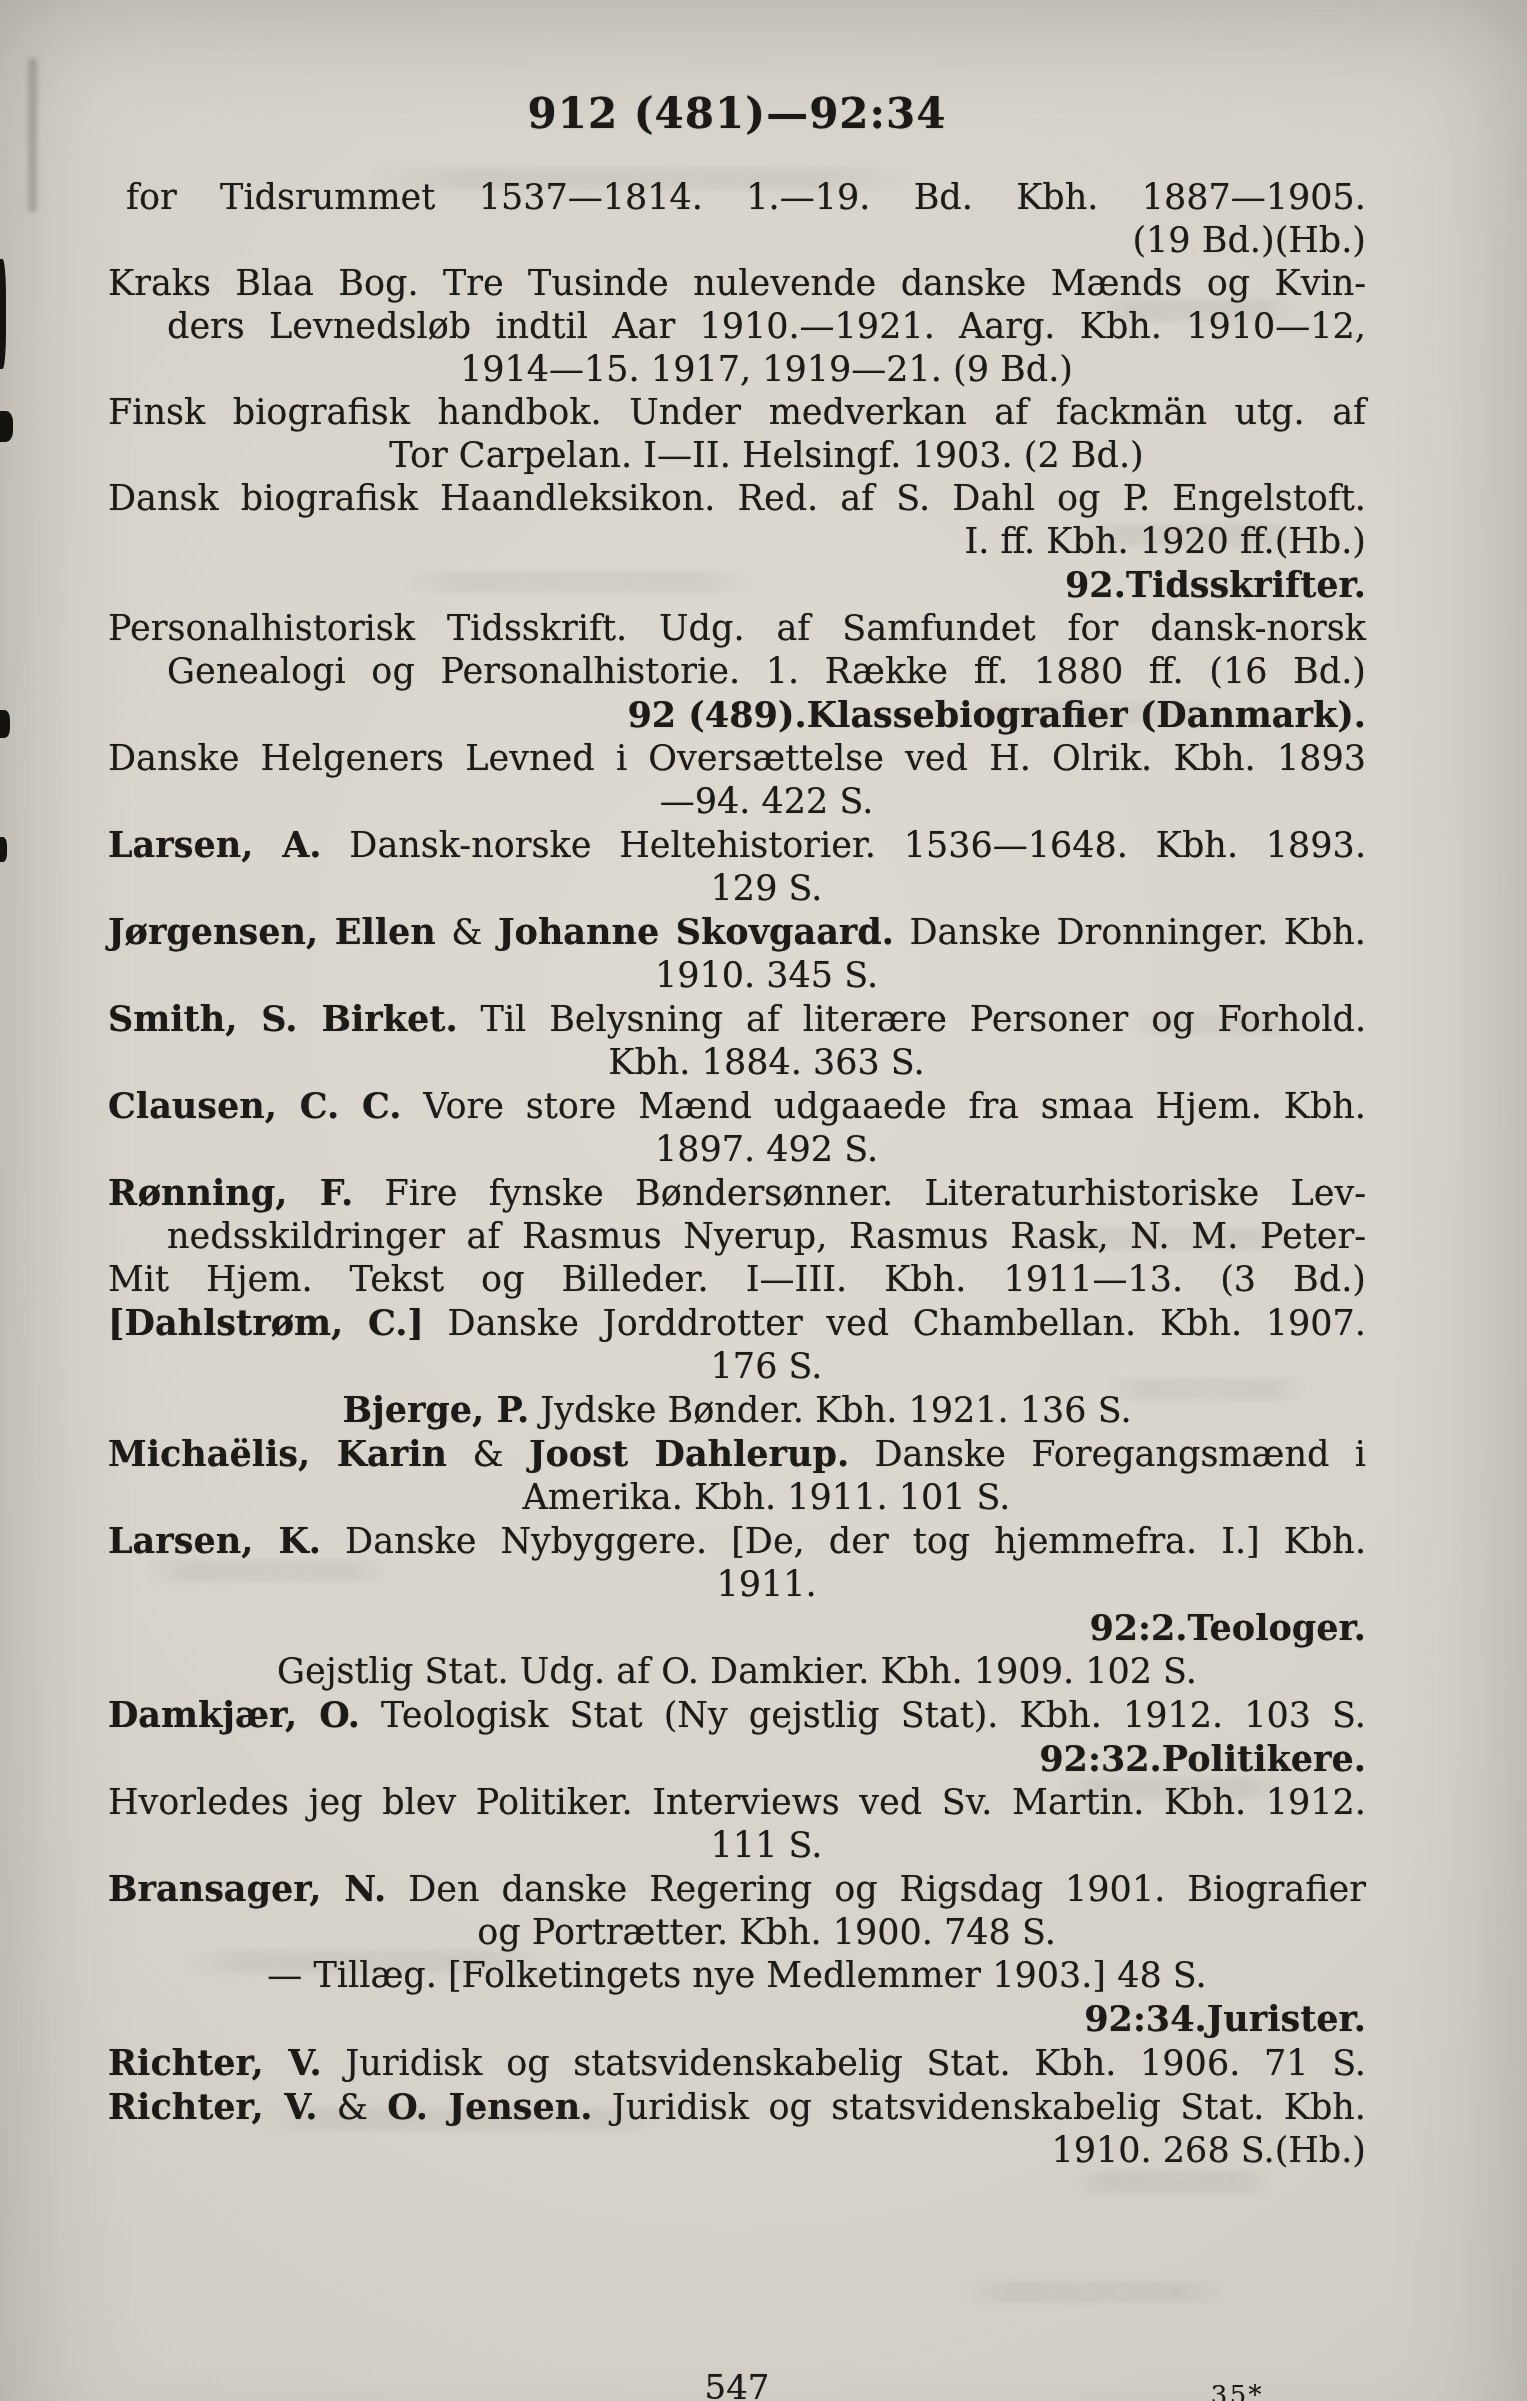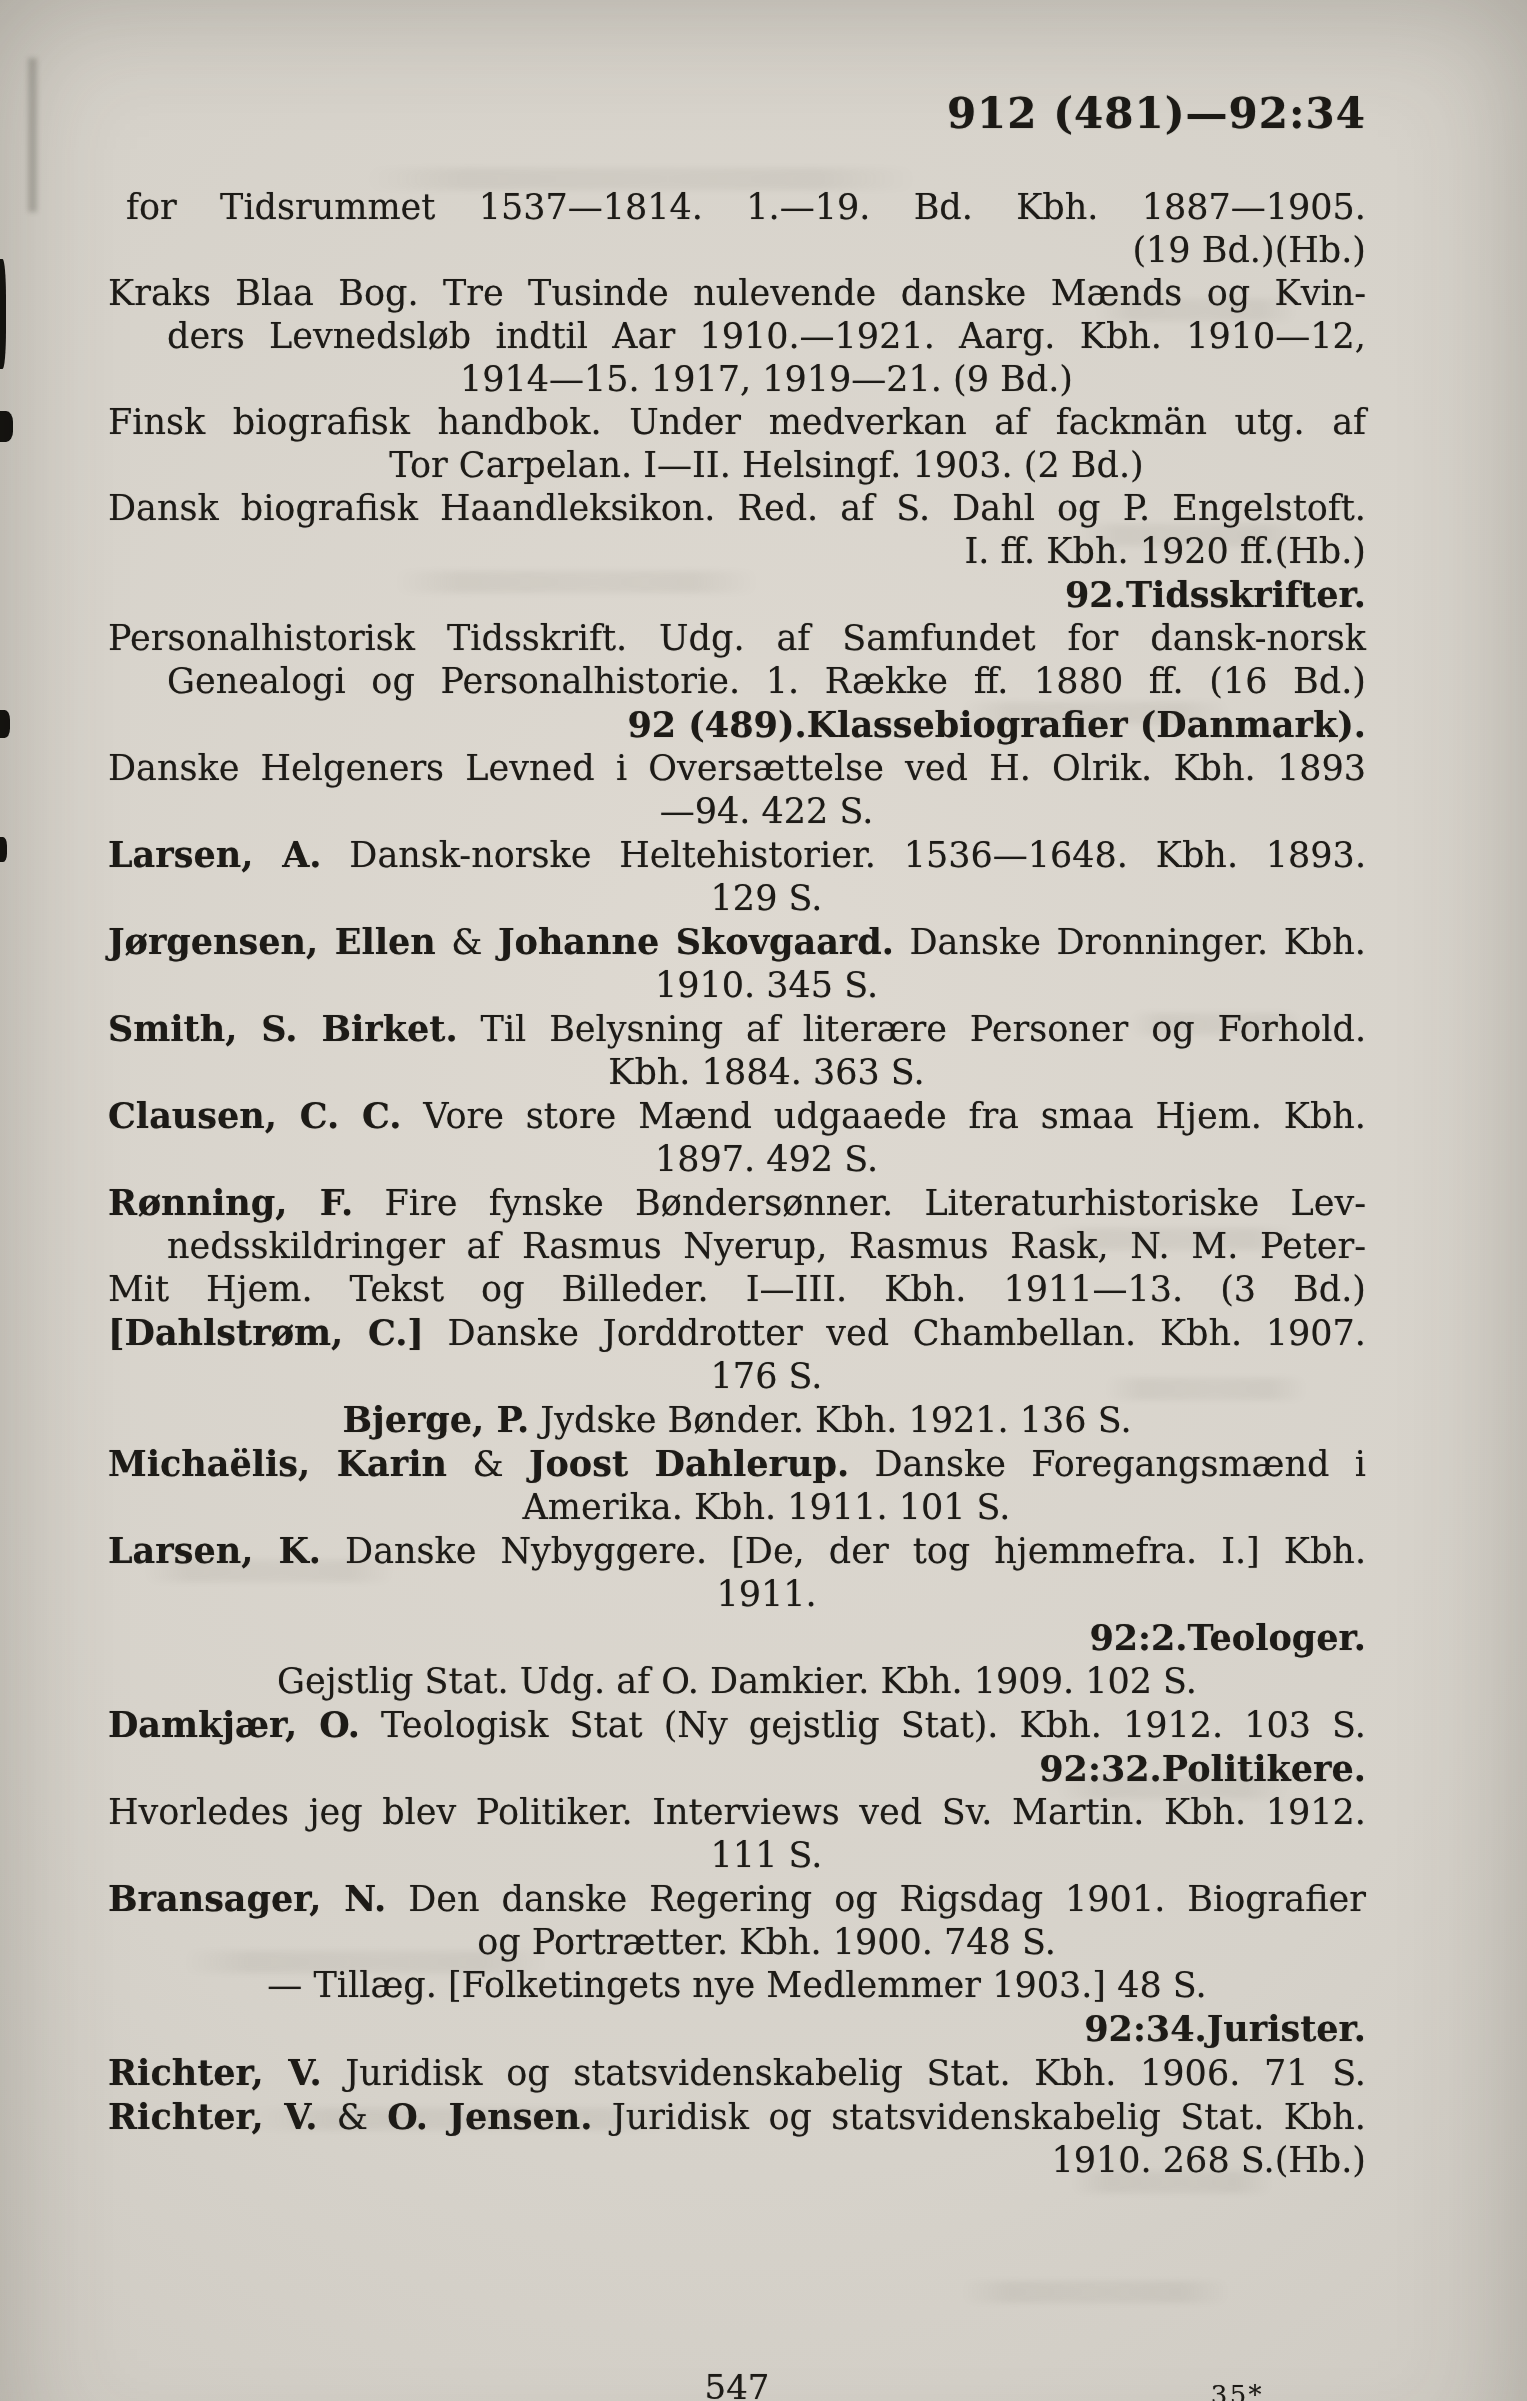--- a/index.html
+++ b/index.html
@@ -19,29 +19,29 @@
     color: var(--ink, #1d1b17);
   }
   .vignette {
     position: absolute; inset: 0;
     box-shadow: inset 0 0 125px rgba(58, 53, 44, 0.28);
     pointer-events: none;
   }
   .header-row {
     position: absolute;
     top: 89px; left: 108px; width: 1258px;
-    text-align: right;
+    text-align: center;
     font-size: 42px;
     font-weight: bold;
     letter-spacing: 1px;
     text-shadow: 0 0 1px rgba(22, 20, 16, 0.55);
   }
   .content {
     position: absolute;
-    top: 186px; left: 108px; width: 1258px;
+    top: 176px; left: 108px; width: 1258px;
     font-size: 35px;
     line-height: 43px;
     text-shadow: 0 0 0.8px rgba(22, 20, 16, 0.5);
   }
   .line { min-height: 43px; }
   .ind-1 { padding-left: 18px; }
   .ind-2 { padding-left: 59px; }
   .full  { text-align: justify; text-align-last: justify; }
   .short { text-align: center; }
   .split { display: flex; justify-content: flex-end; }

